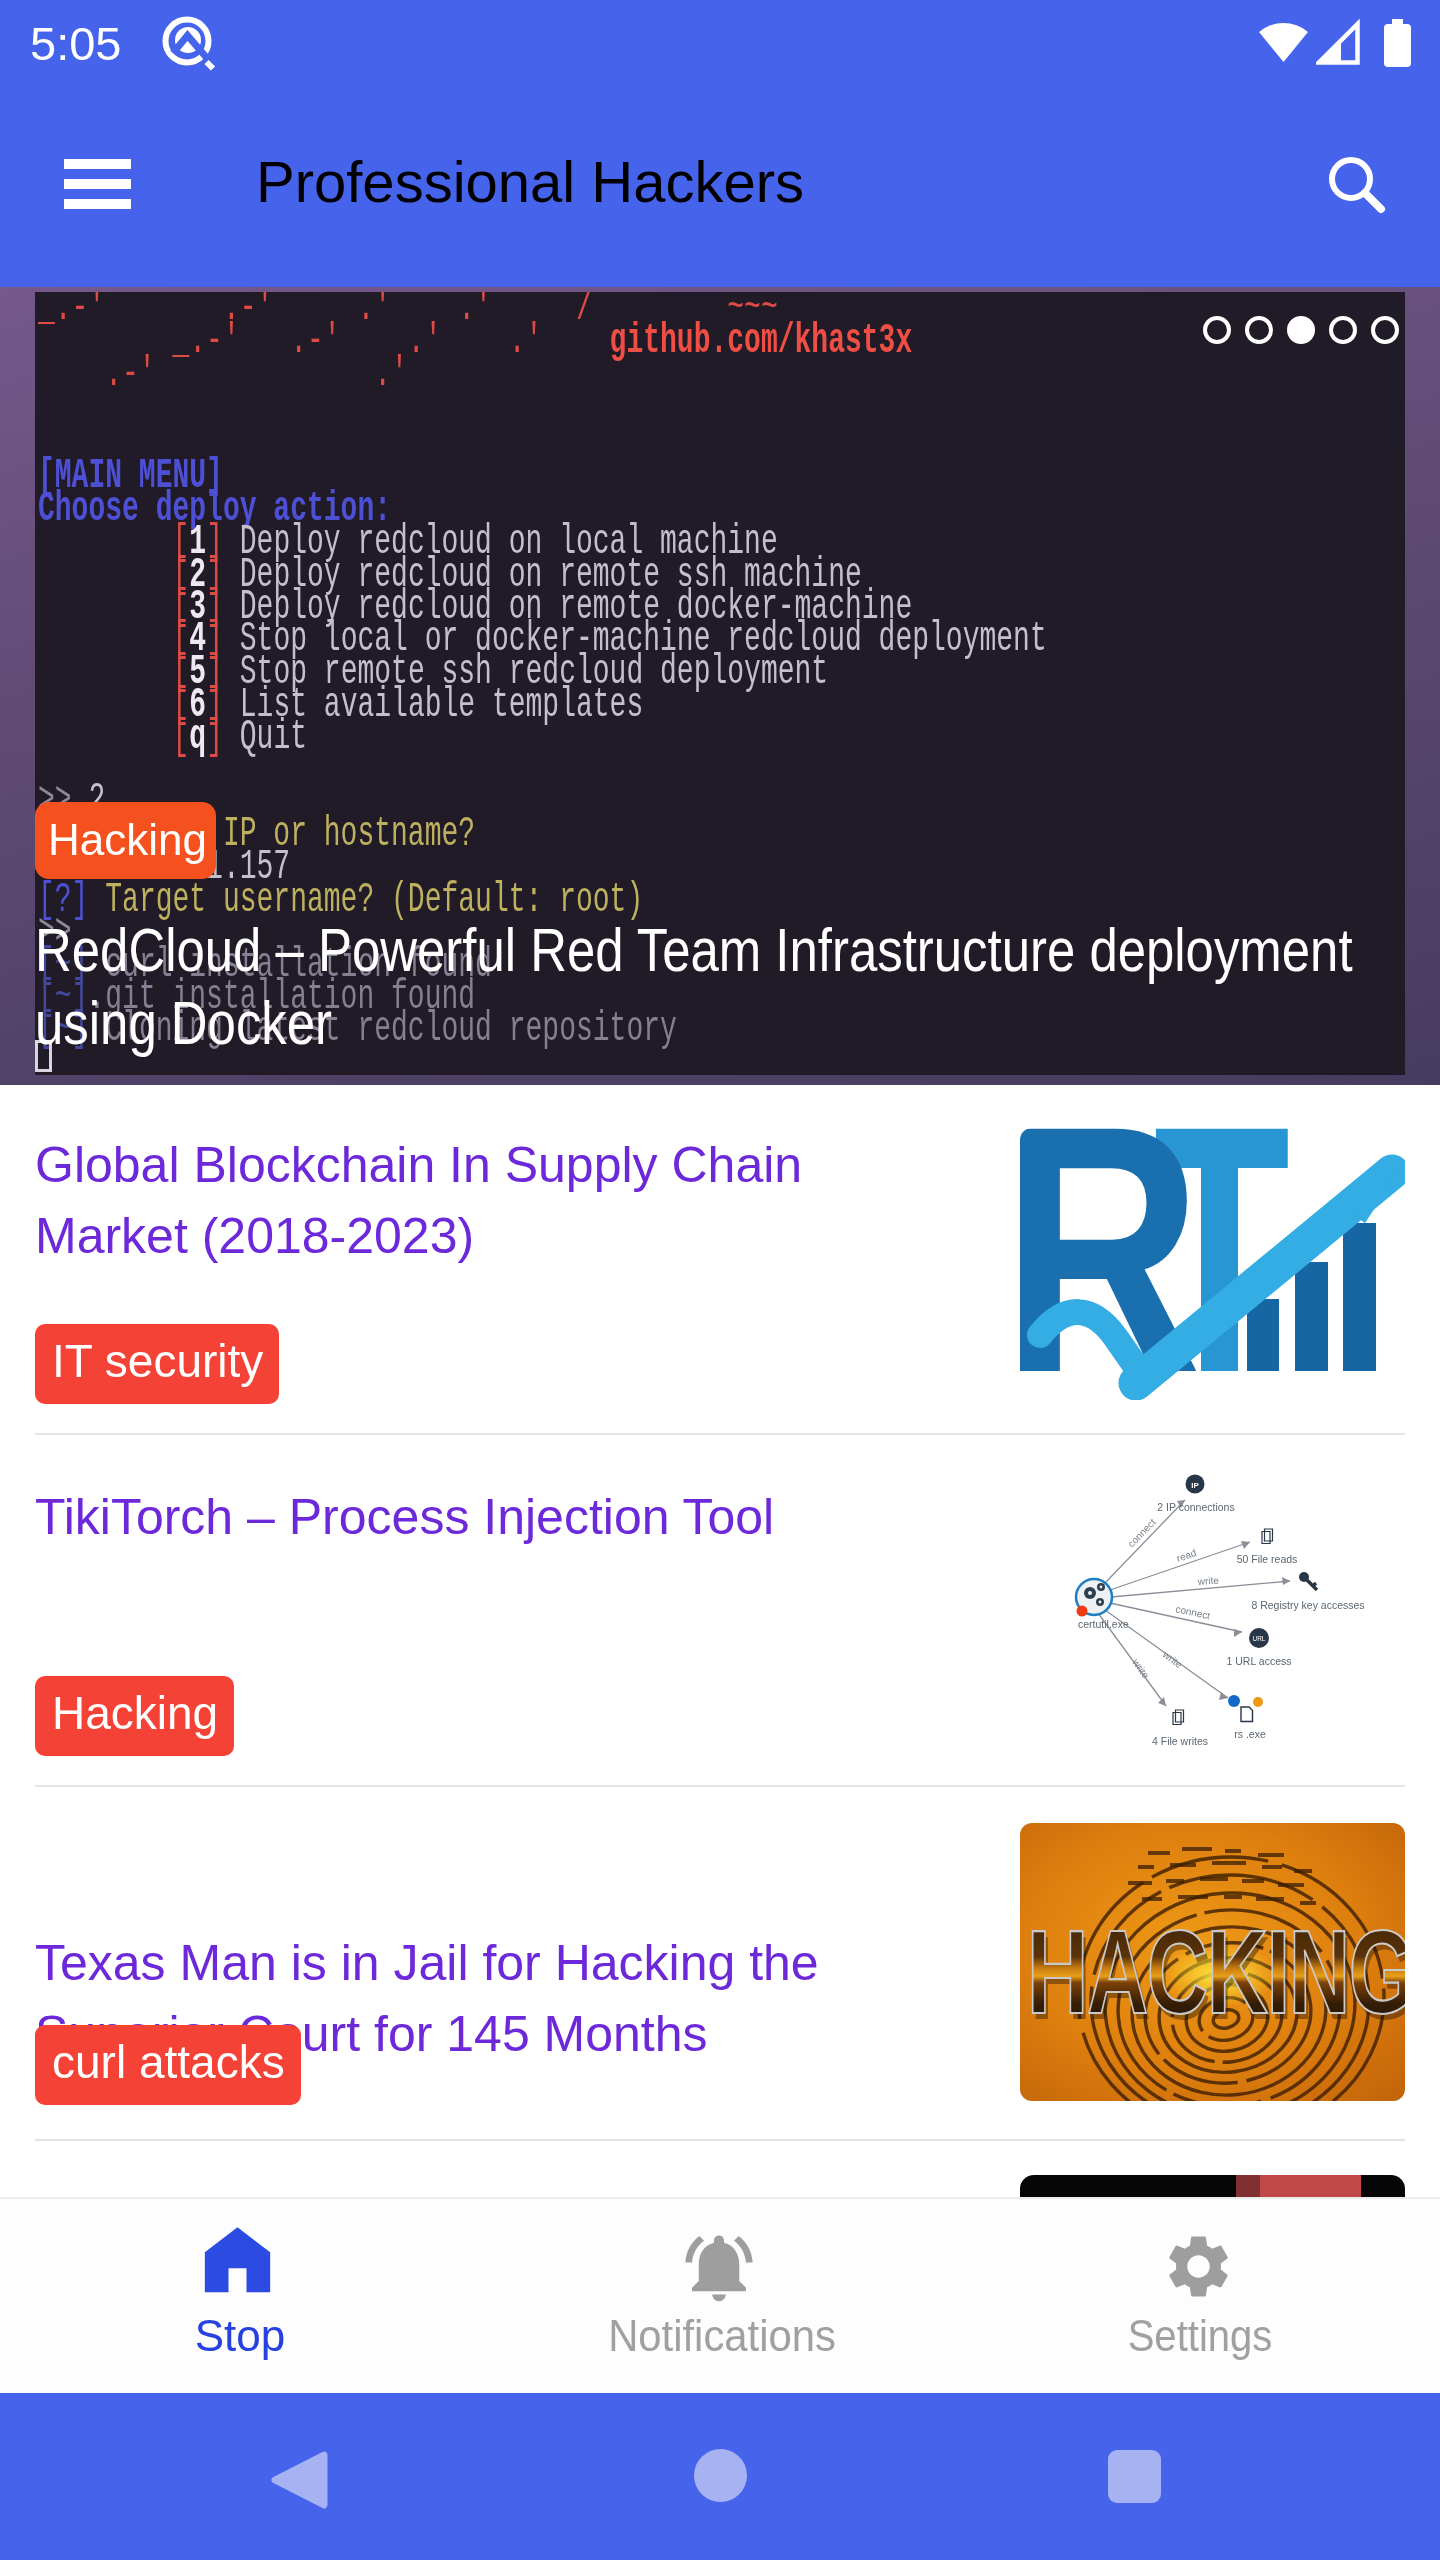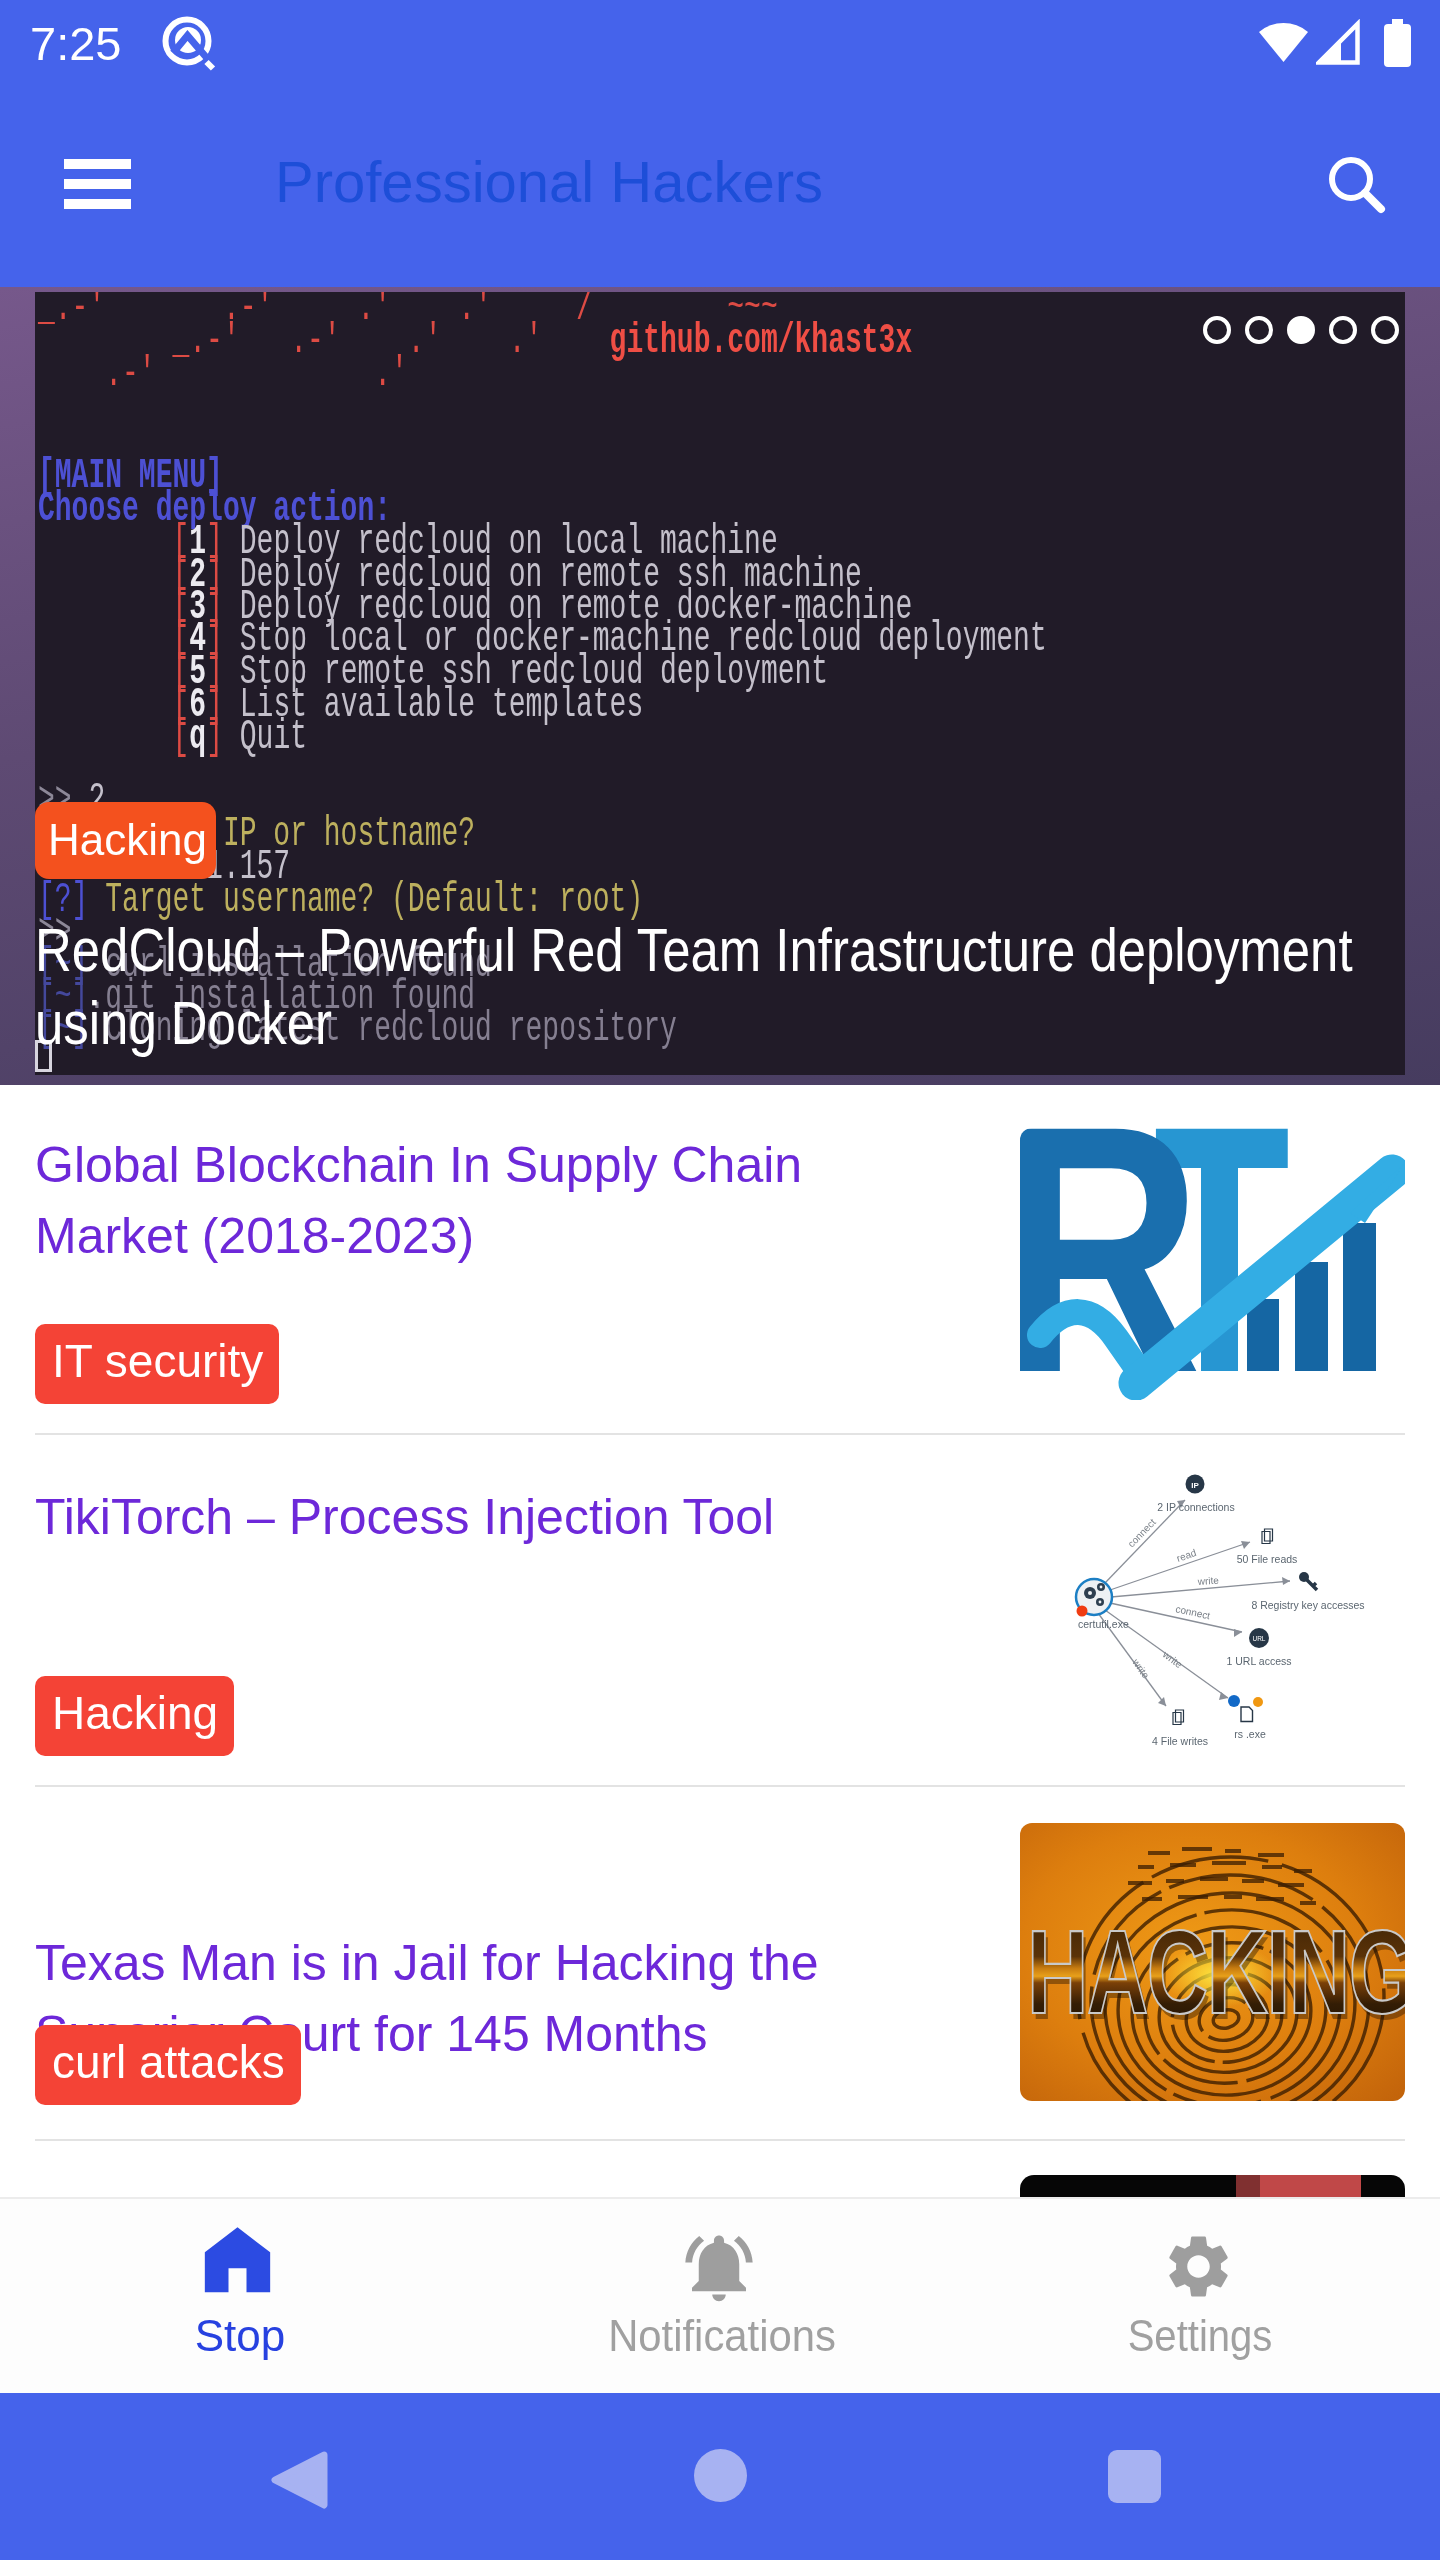--- a/index.html
+++ b/index.html
@@ -5,21 +5,21 @@
   * { margin:0; padding:0; box-sizing:border-box; }
   html,body { width:1440px; height:2560px; background:#fff; overflow:hidden; }
   body { font-family:"Liberation Sans", sans-serif; position:relative; }
   .abs { position:absolute; }
 
   
   .header { left:0; top:0; width:1440px; height:287px; background:#4563eb; }
   .clock { left:30px; top:16px; color:#fff; font-size:47px; }
   .hamb { left:64px; top:159px; width:67px; height:50px; }
   .hamb div { position:absolute; left:0; width:67px; height:10px; background:#fff; }
-  .apptitle { left:256px; top:148px; color:#1d4ed8; font-size:58px;margin-left:19px; }
+  .apptitle { left:256px; top:148px; color:#000000; font-size:58px; }
 
   
   .hero { left:0; top:287px; width:1440px; height:798px;
           background:linear-gradient(170deg,#76588b 0%, #5e4a73 45%, #463c5f 100%); }
   .term { left:35px; top:5px; width:1370px; height:783px; background:#211b28; overflow:hidden; }
   .tl { position:absolute; left:3px; white-space:pre; font-family:"Liberation Mono", monospace;
         font-size:42px; color:#c4c0cb; transform:scaleX(0.667); transform-origin:0 0; }
   .red { color:#dd4b44; }
   .bred { color:#ef4e45; font-weight:bold; }
   .blue { color:#4d50d4; font-weight:bold; }
@@ -52,21 +52,21 @@
   .navlab { position:absolute; font-size:44px; color:#a0a0a0; text-align:center; transform:translateX(-50%); white-space:nowrap; }
   .navlab.on { color:#2741e0; }
 
   
   .sys { left:0; top:2393px; width:1440px; height:167px; background:#4563eb; }
 </style>
 </head>
 <body>
 
   <div class="abs header"></div>
-  <div class="abs clock">7:25</div>
+  <div class="abs clock">5:05</div>
   <svg class="abs" style="left:160px; top:12px" width="66" height="66" viewBox="0 0 66 66">
     <circle cx="27" cy="29" r="21.5" fill="none" stroke="#fff" stroke-width="6"></circle>
     <circle cx="28" cy="28" r="13" fill="#fff"></circle>
     <path d="M13 41 L27.5 23.5 L52 52" stroke="#4563eb" stroke-width="7" fill="none"></path>
     <path d="M46.5 50 L53 56.5" stroke="#fff" stroke-width="6" fill="none"></path>
   </svg>
 
   <svg class="abs" style="left:1257px; top:15px" width="53" height="49" viewBox="0 0 53 49">
     <path d="M26.5 47 L2 17 A38 38 0 0 1 51 17 Z" fill="#fff"></path>
   </svg>

